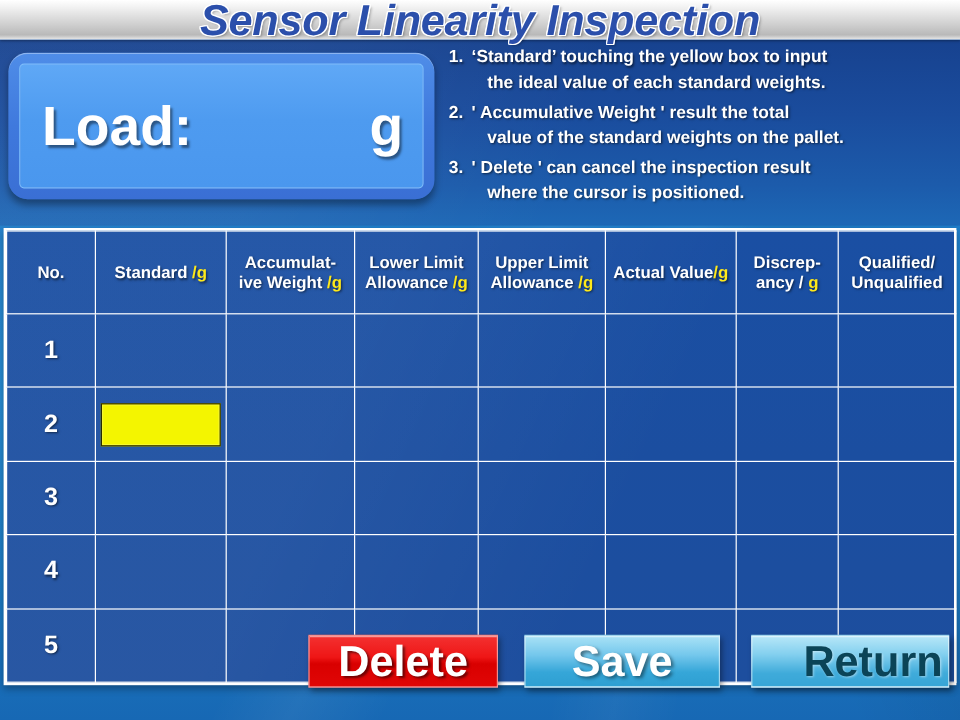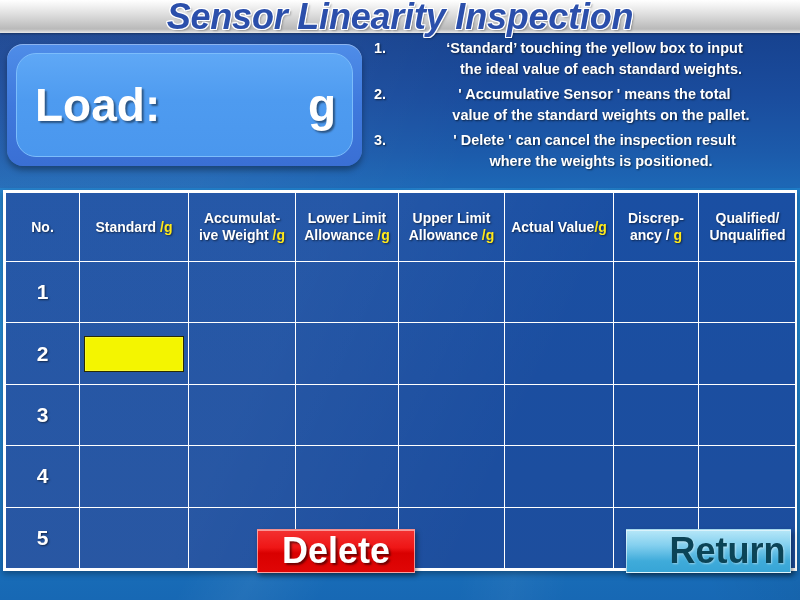--- a/index.html
+++ b/index.html
@@ -68,21 +68,21 @@
     width: 355px; height: 122px;
     border-radius: 16px;
     background: linear-gradient(180deg, #4f8de8 0%, #3f79dd 50%, #3a6fd4 100%);
     box-shadow: 0 4px 6px rgba(0,0,0,0.35), inset 0 1px 0 rgba(255,255,255,0.35);
     padding: 9px;
     box-sizing: border-box;
   }
   .load-inner {
     width: 100%; height: 100%;
     box-sizing: border-box;
-    border-radius: 20px;
+    border-radius: 4px;
     background: linear-gradient(180deg, #5fa8f6 0%, #4e9bf0 45%, #4a97ee 100%);
     border: 1px solid #7cbdfb;
     display: flex;
     align-items: center;
     justify-content: space-between;
     padding: 0 16px 0 18px;
   }
   .load-label, .load-unit {
     font-size: 46px;
     font-weight: bold;
@@ -110,21 +110,21 @@
   .note {
     display: flex;
     color: #ffffff;
     font-size: 14.5px;
     font-weight: bold;
     line-height: 1.42;
     text-shadow: 1px 1px 2px rgba(0,0,0,0.6);
     margin-bottom: 5px;
   }
   .note-num { width: 19px; flex: none; }
-  .note-body { flex: 1; text-align: center; }
+  .note-body { flex: 1; }
   .note-l2 { display: block; padding-left: 13px; }
 
   
   .table-wrap {
     position: absolute;
     left: 3px; top: 190px;
     width: 794px; height: 381px;
     border: 2px solid #ffffff;
     box-sizing: border-box;
     background:
@@ -232,29 +232,29 @@
     <div class="note">
       <span class="note-num">1.</span>
       <span class="note-body">
         <span>‘Standard’   touching the yellow box to input</span>
         <span class="note-l2">the ideal value of each standard weights.</span>
       </span>
     </div>
     <div class="note">
       <span class="note-num">2.</span>
       <span class="note-body">
-        <span>' Accumulative   Sensor ' means the total</span>
+        <span>' Accumulative   Weight ' result the total</span>
         <span class="note-l2">value of the standard weights on the pallet.</span>
       </span>
     </div>
     <div class="note">
       <span class="note-num">3.</span>
       <span class="note-body">
         <span>' Delete ' can cancel the inspection result</span>
-        <span class="note-l2">where the weights is positioned.</span>
+        <span class="note-l2">where the cursor is positioned.</span>
       </span>
     </div>
   </div>
 
   <div class="table-wrap">
     <table class="grid">
       <colgroup>
         <col style="width:74px">
           <col style="width:109px">
           <col style="width:107px">
@@ -349,16 +349,17 @@
           <td></td>
           <td></td>
           <td></td>
         </tr>
       </tbody>
     </table>
   </div>
 
   <div class="btnrow">
     <div class="btn btn-delete">Delete</div>
+    <div class="btn btn-save">Save</div>
     <div class="btn btn-return">Return</div>
   </div>
 
 </div>
 
 </body></html>

